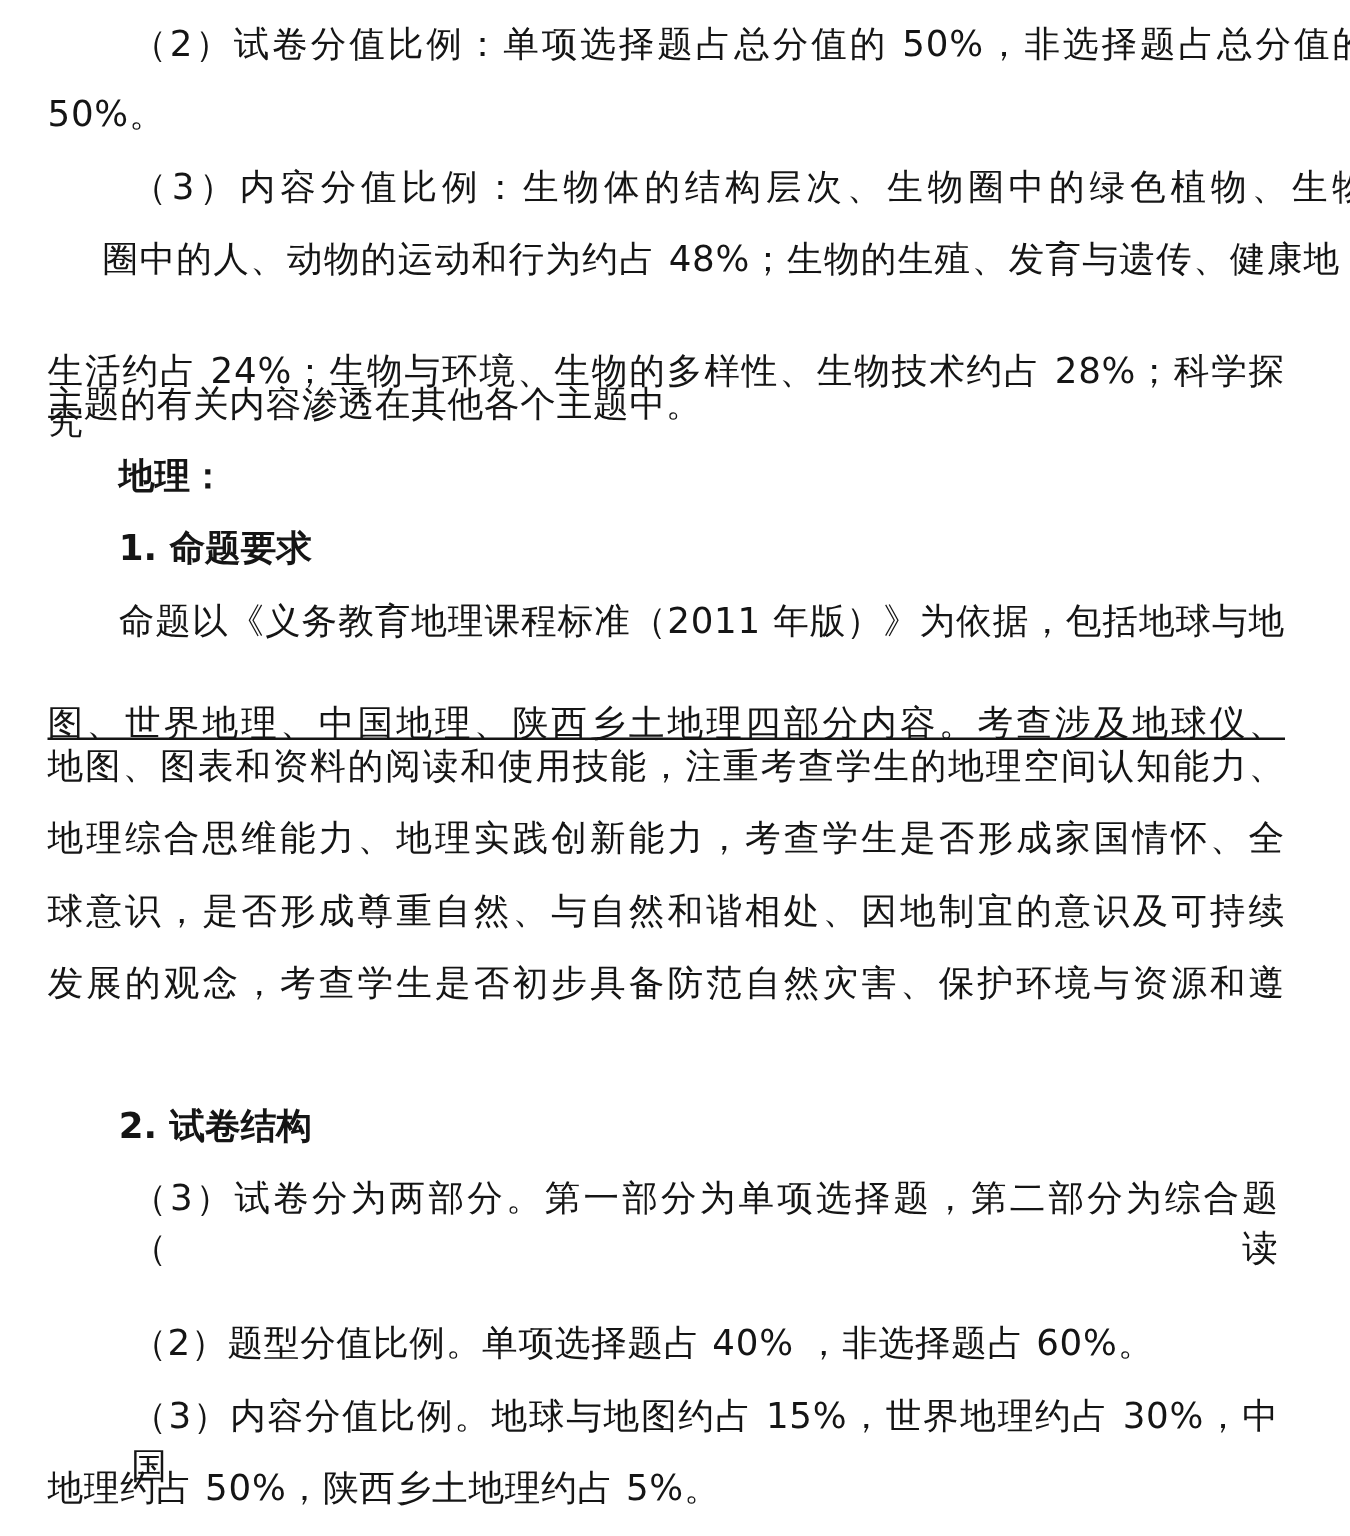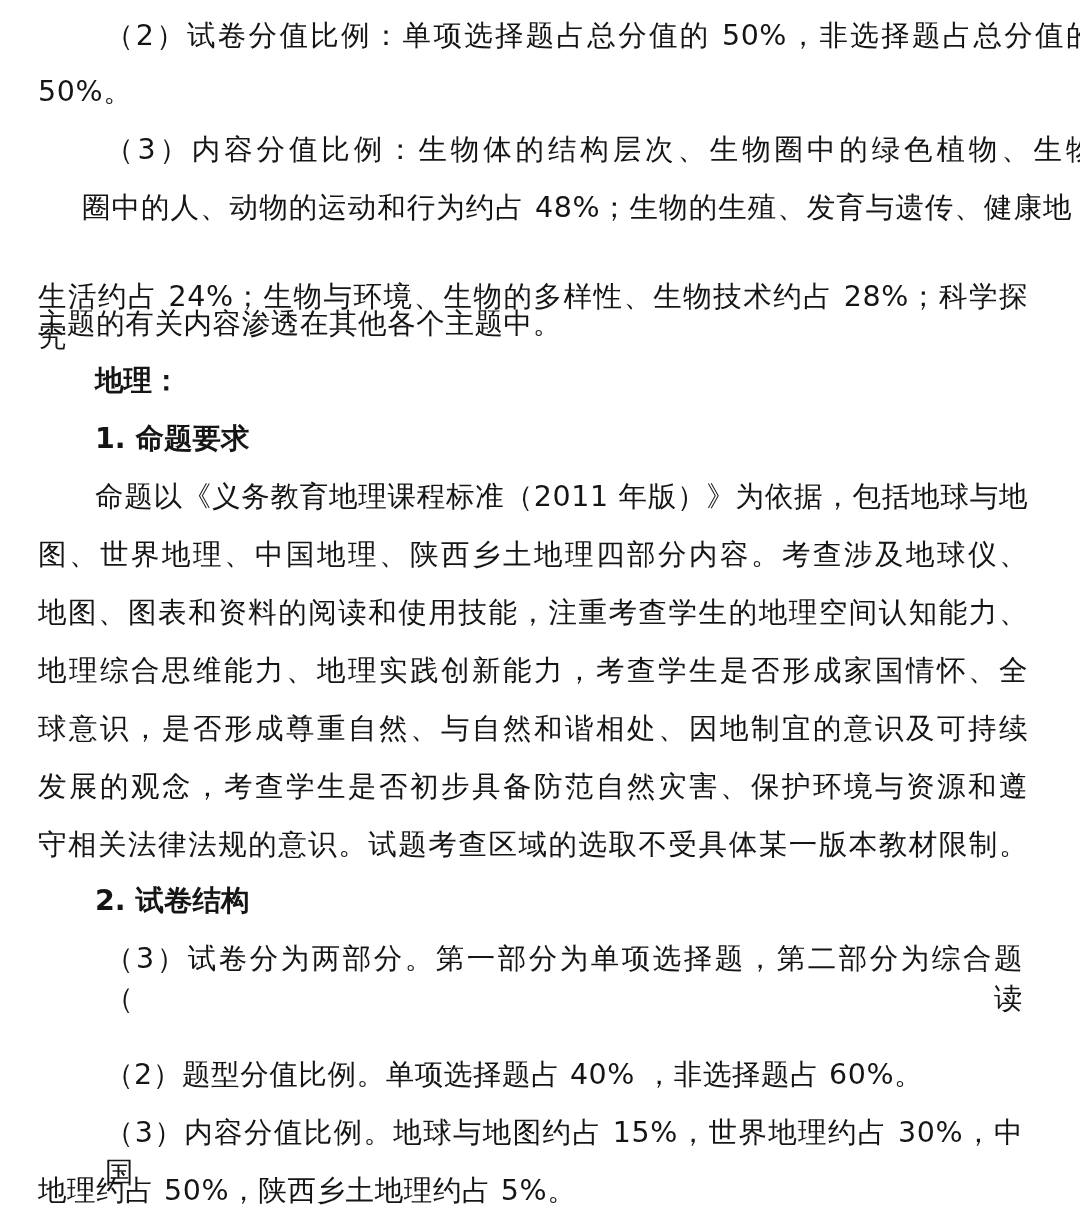--- a/index.html
+++ b/index.html
@@ -52,26 +52,25 @@
   <div class="line indent-sm justify" style="top:130px;">（3）内容分值比例：生物体的结构层次、生物圈中的绿色植物、生物</div>
   <div class="line justify" style="top:188px;margin-left:44px;">圈中的人、动物的运动和行为约占 48%；生物的生殖、发育与遗传、健康地</div>
   <div class="line justify" style="top:246px;margin-top:31px;">生活约占 24%；生物与环境、生物的多样性、生物技术约占 28%；科学探究</div>
   <div class="line" style="top:304px;">主题的有关内容渗透在其他各个主题中。</div>
 
   <div class="line indent bold" style="top:361px;">地理：</div>
 
   <div class="line indent bold" style="top:419px;">1. 命题要求</div>
 
   <div class="line indent justify" style="top:477px; width:933px;">命题以《义务教育地理课程标准（2011 年版）》为依据，包括地球与地</div>
-  <div class="line justify" style="top:535px;">图、世界地理、中国地理、陕西乡土地理四部分内容。考查涉及地球仪、</div>
+  <div class="line justify" style="top:559px;text-decoration:underline;">图、世界地理、中国地理、陕西乡土地理四部分内容。考查涉及地球仪、</div>
   <div class="line justify" style="top:651px;">地理综合思维能力、地理实践创新能力，考查学生是否形成家国情怀、全</div>
   <div class="line justify" style="top:593px;">地图、图表和资料的阅读和使用技能，注重考查学生的地理空间认知能力、</div>
   <div class="line justify" style="top:709px;">球意识，是否形成尊重自然、与自然和谐相处、因地制宜的意识及可持续</div>
   <div class="line justify" style="top:767px;">发展的观念，考查学生是否初步具备防范自然灾害、保护环境与资源和遵</div>
-  <div class="line justify" style="top:825px;">守相关法律法规的意识。试题考查区域的选取不受具体某一版本教材限制。</div>
 
   <div class="line indent bold" style="top:881px;">2. 试卷结构</div>
 
   <div class="line indent-sm justify" style="top:939px; width:918px;">（3）试卷分为两部分。第一部分为单项选择题，第二部分为综合题（读</div>
 
   <div class="line indent-sm" style="top:1055px;">（2）题型分值比例。单项选择题占 40% ，非选择题占 60%。</div>
 
   <div class="line indent-sm justify" style="top:1113px; width:918px;">（3）内容分值比例。地球与地图约占 15%，世界地理约占 30%，中国</div>
   <div class="line" style="top:1171px;">地理约占 50%，陕西乡土地理约占 5%。</div>
 

